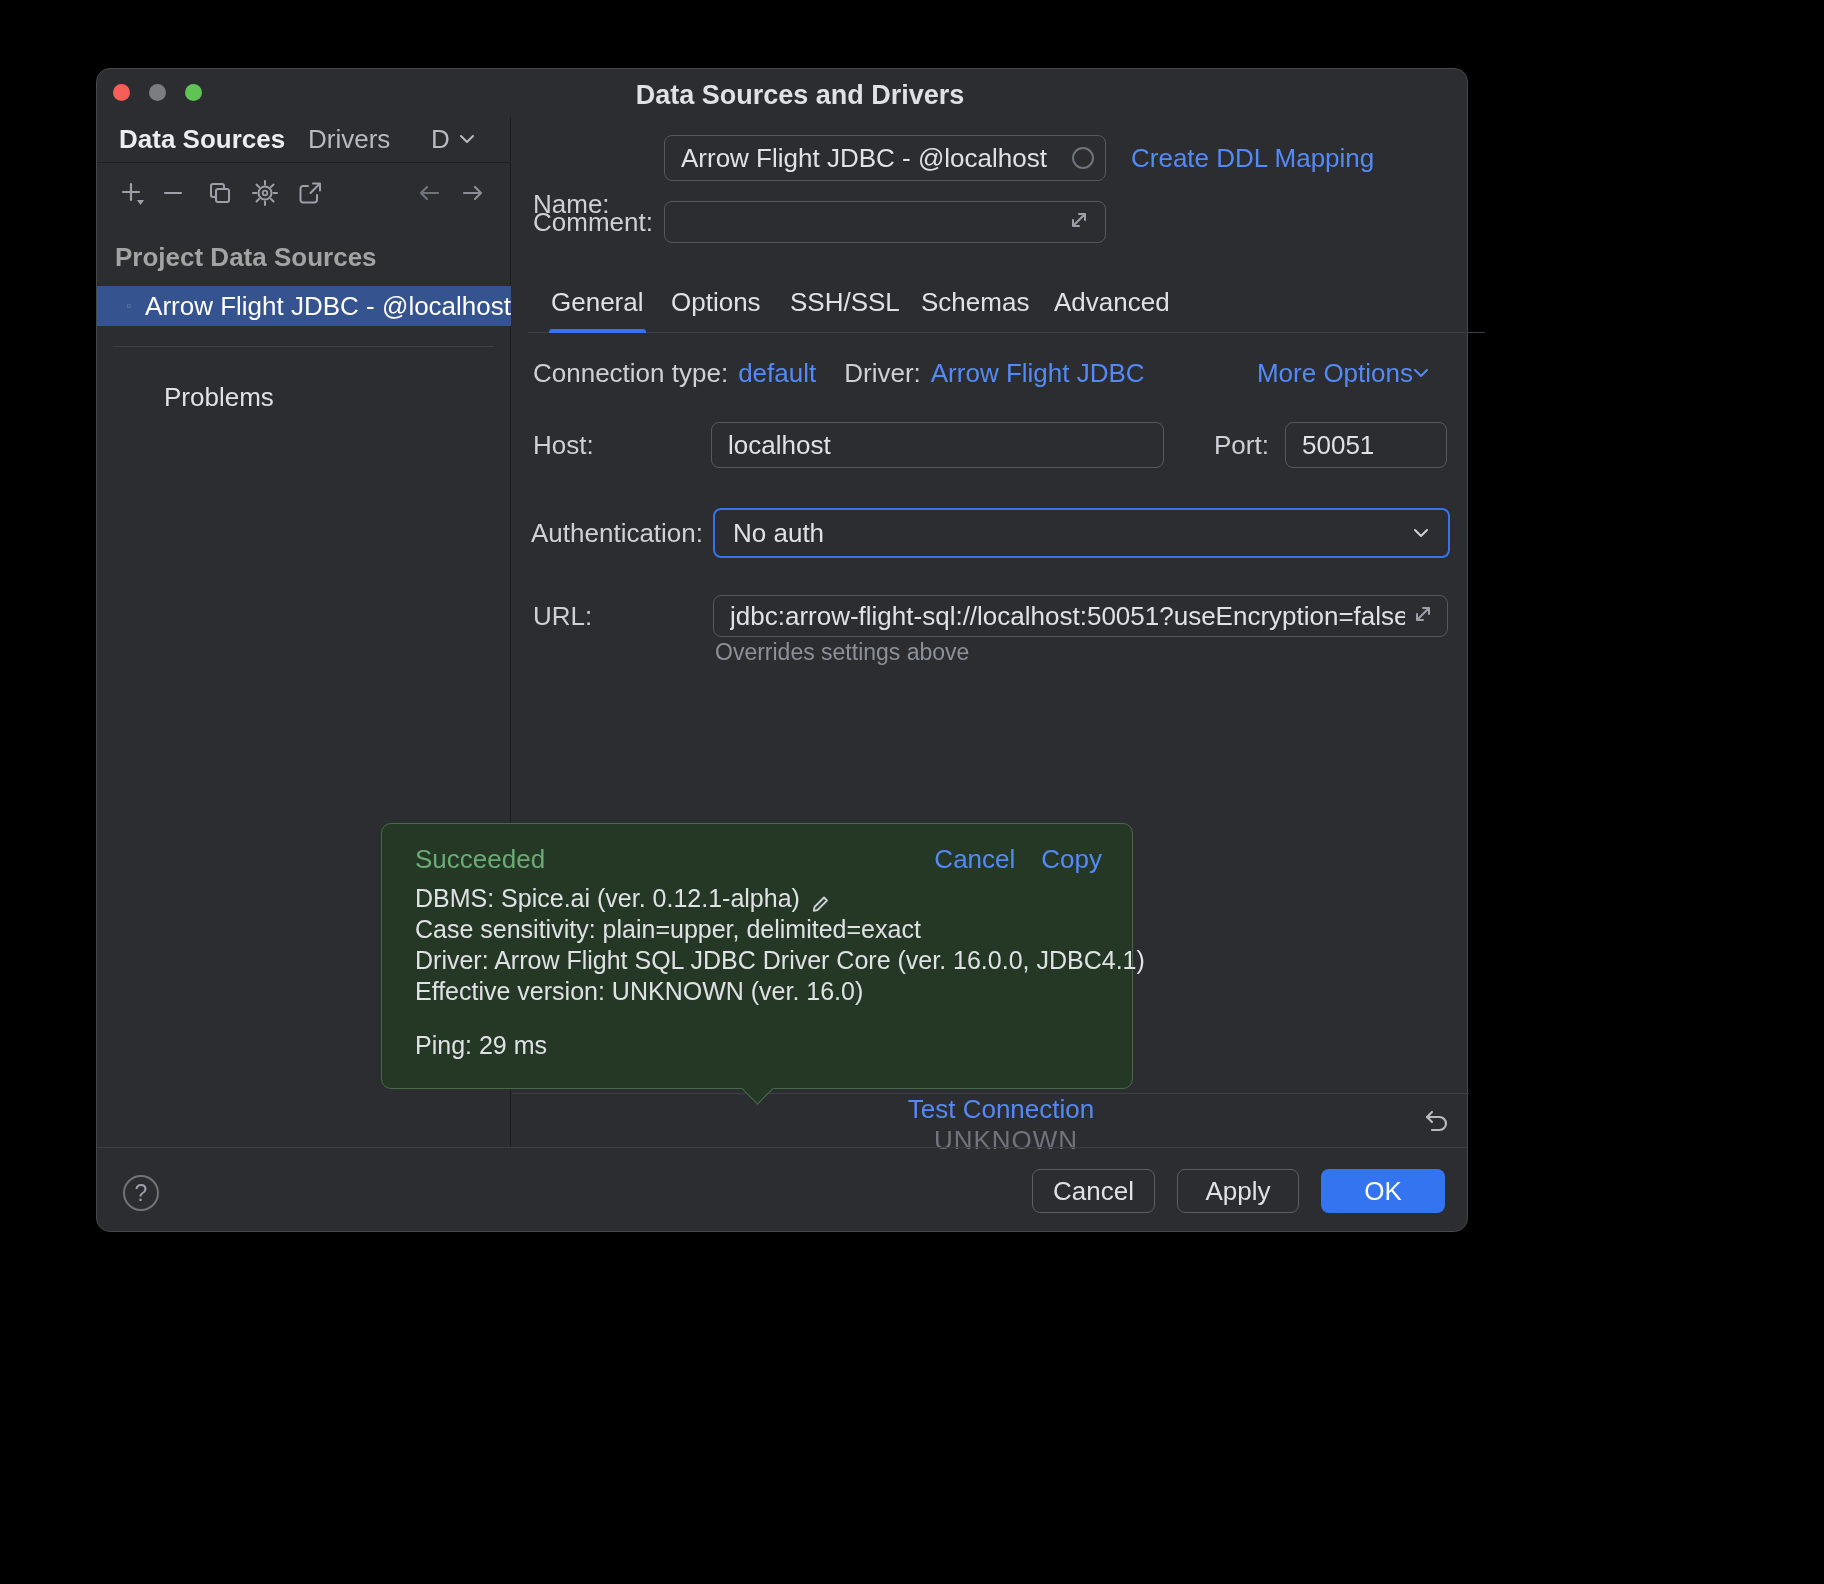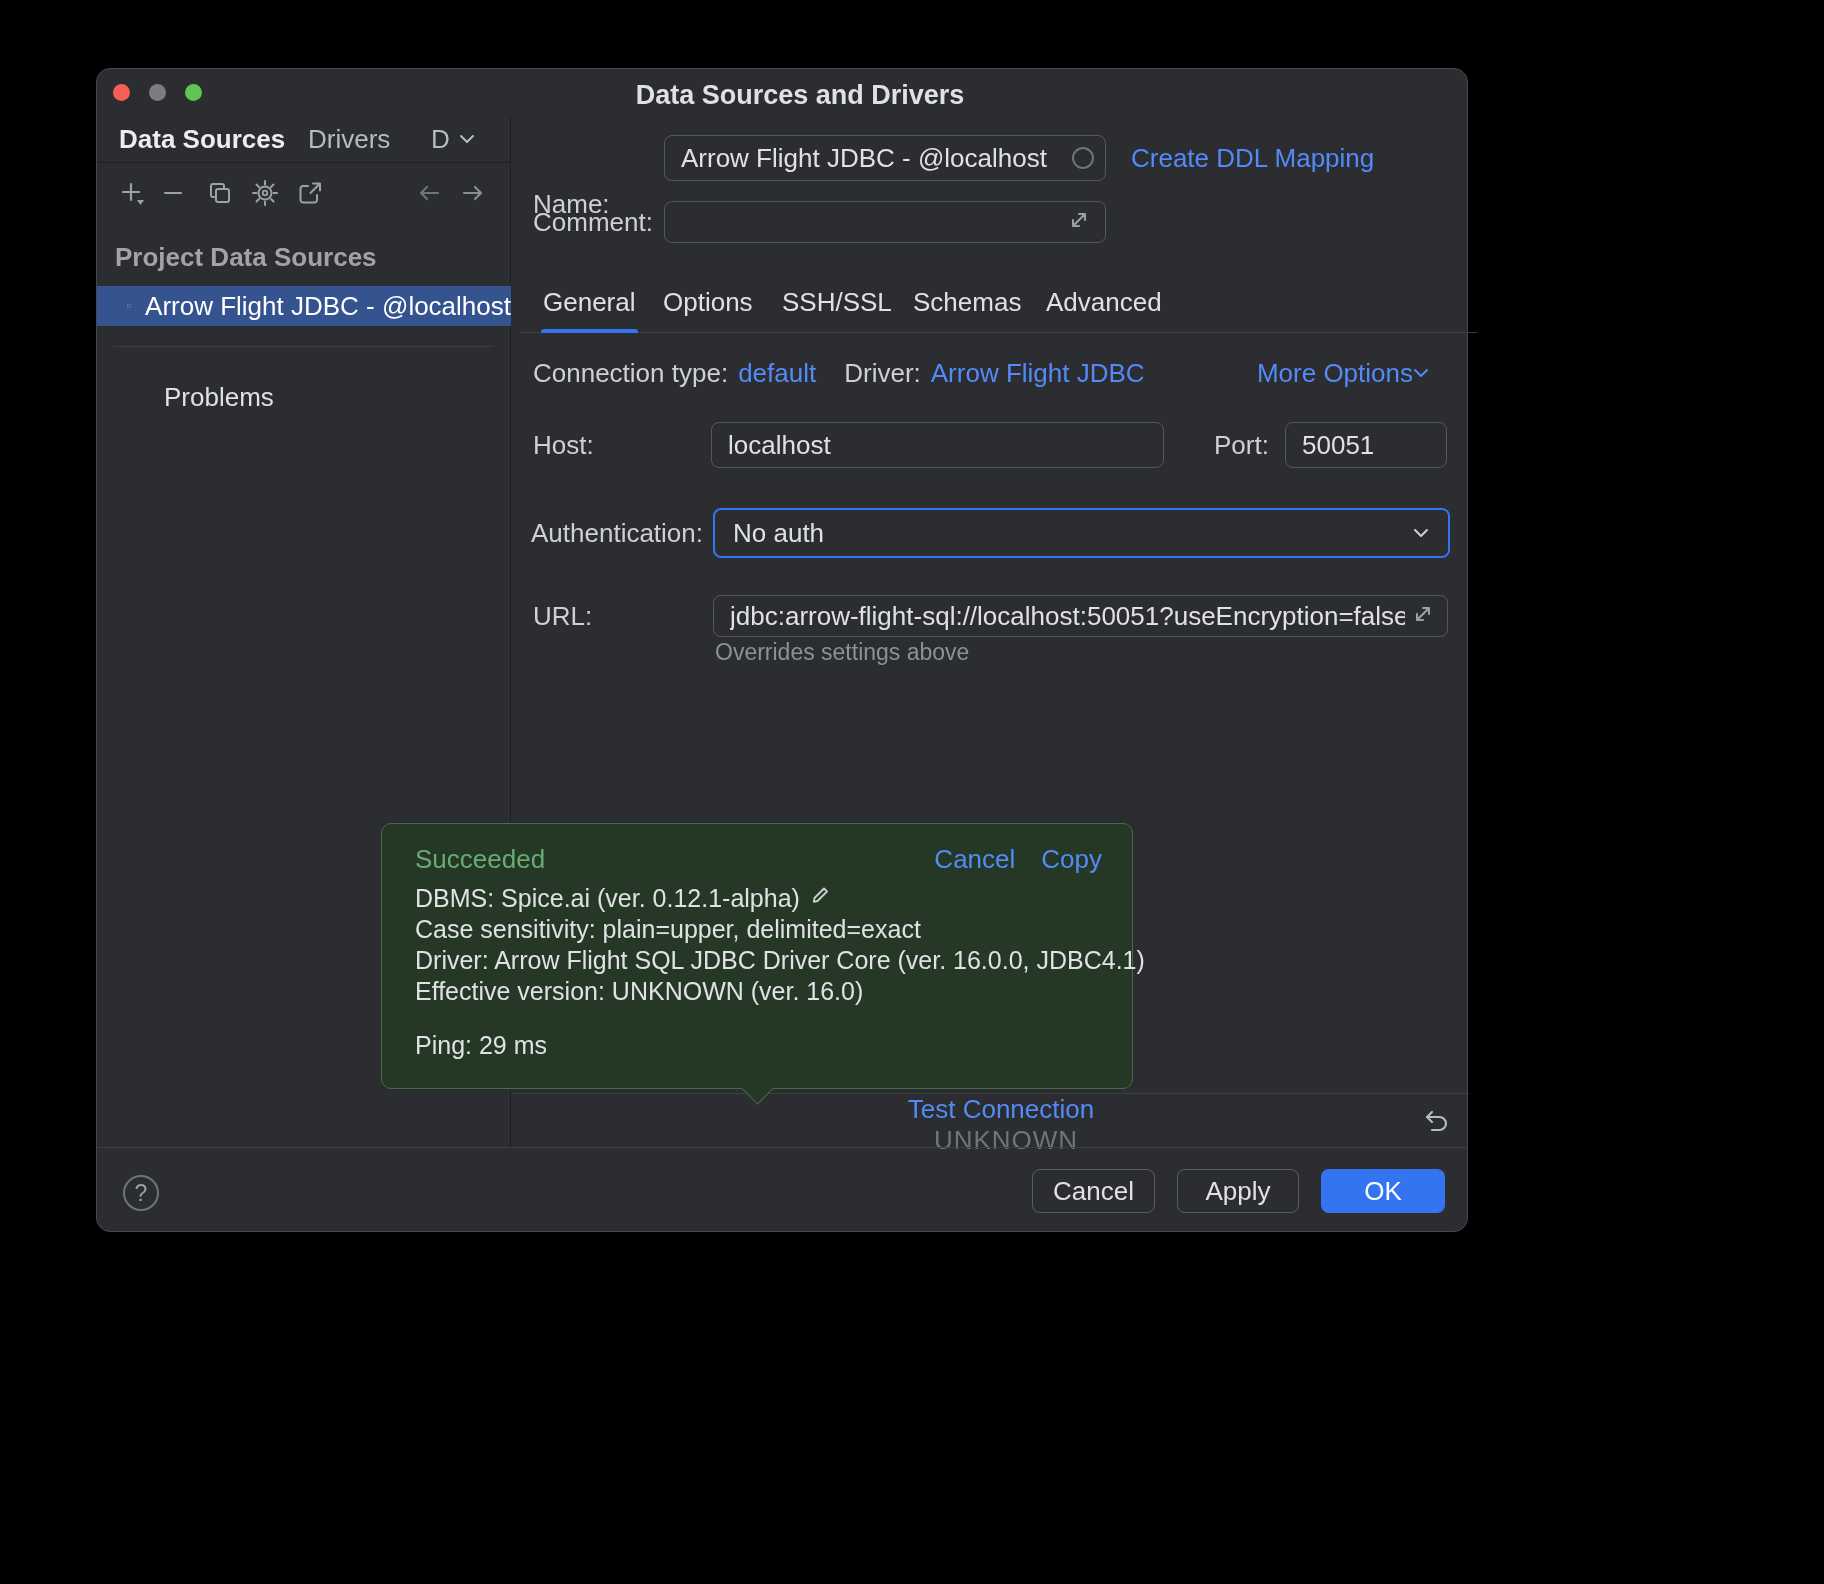--- a/index.html
+++ b/index.html
@@ -45,21 +45,21 @@
   #name-input   { left: 152px; top: 18px; width: 442px; height: 46px; padding-right: 50px; }
   .ring { position: absolute; left: 560px; top: 30px; width: 22px; height: 22px; border: 2px solid #6f737a; border-radius: 50%; }
   .ddl-link { position: absolute; left: 619px; top: 26px; font-size: 26px; color: #548af7; cursor: pointer; white-space: nowrap; }
 
   #comment-label { left: 21px;  top: 90px; }
   #comment-input { left: 152px; top: 84px; width: 442px; height: 42px; padding-right: 46px; }
   .expand { position: absolute; }
   .exp-comment { left: 556px; top: 92px; }
   .exp-url     { left: 900px; top: 486px; }
 
-  .tabs { position: absolute; left: 8px; top: 156px; width: 957px; height: 60px; border-bottom: 1px solid #3c3e43; }
+  .tabs { position: absolute; left: 16px; top: 156px; width: 957px; height: 60px; border-bottom: 1px solid #3c3e43; }
   .tab { position: absolute; top: 0; height: 60px; line-height: 58px; font-size: 26px; color: #dfe1e5; cursor: default; }
   .tab.active::after { content: ""; position: absolute; left: -2px; right: -2px; bottom: 0; height: 4px;
                        background: #3574f0; border-radius: 3px 3px 0 0; }
   .tb0{left:23px} .tb1{left:143px} .tb2{left:262px} .tb3{left:393px} .tb4{left:526px}
 
   .conn-row { position: absolute; left: 21px; right: 40px; top: 240px; height: 32px;
               display: flex; align-items: center; font-size: 26px; white-space: nowrap; }
   .conn-row .v { color: #548af7; }
   .conn-row .gap-s { width: 10px; } .conn-row .gap-m { width: 28px; }
   .spacer { flex: 1; }
@@ -90,21 +90,21 @@
   .popup { position: absolute; left: 284px; top: 754px; width: 752px; height: 266px; background: #253826;
            border: 1px solid #466b46; border-radius: 10px; z-index: 5; padding: 20px 30px 0 33px; }
   .popup::after { content: ""; position: absolute; left: calc(50% - 11px); bottom: -12px; width: 22px; height: 22px;
                   background: #253826; border-right: 1px solid #466b46; border-bottom: 1px solid #466b46;
                   transform: rotate(45deg); }
   .p-head { display: flex; align-items: center; }
   .p-title { color: #6aab73; font-size: 26px; }
   .p-links { margin-left: auto; display: flex; gap: 26px; }
   .p-link { color: #548af7; font-size: 26px; cursor: pointer; }
   .p-lines { margin-top: 8px; font-size: 25px; line-height: 31px; color: #dfe1e5; }
-  .p-line { display: flex; align-items: flex-start; gap: 10px; white-space: nowrap; }
+  .p-line { display: flex; align-items: flex-end; gap: 10px; white-space: nowrap; }
   .p-ping { margin-top: 24px; font-size: 25px; color: #dfe1e5; }
 
   
   .footer { position: absolute; left: 0; right: 0; top: 1078px; height: 85px; border-top: 1px solid #3c3e43; }
   .help { position: absolute; left: 26px; top: 27px; width: 36px; height: 36px; border: 2px solid #6f737a;
           border-radius: 50%; color: #9da0a8; font-size: 23px; display: flex; align-items: center; justify-content: center; cursor: pointer; }
   .btns { position: absolute; right: 22px; top: 21px; display: flex; gap: 22px; }
   .btn { height: 44px; border-radius: 8px; font-size: 26px; display: flex; align-items: center; justify-content: center;
          font-family: inherit; cursor: pointer; }
   .btn.ghost { border: 1px solid #5a5d63; color: #dfe1e5; background: transparent; min-width: 122px; padding: 0 20px; }

